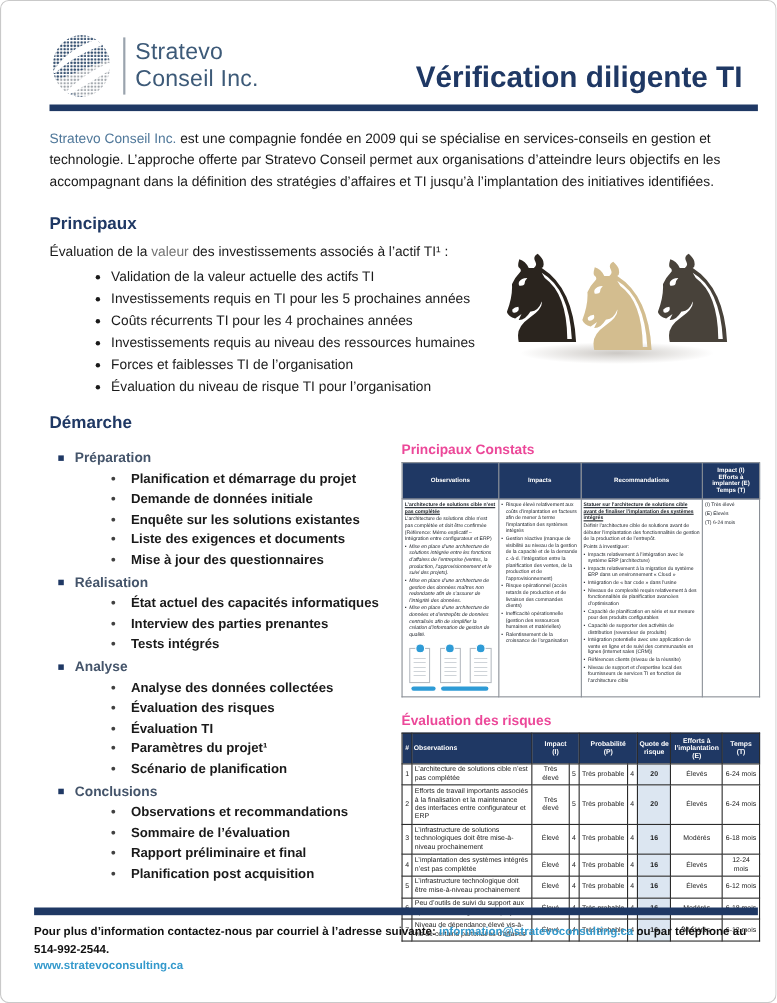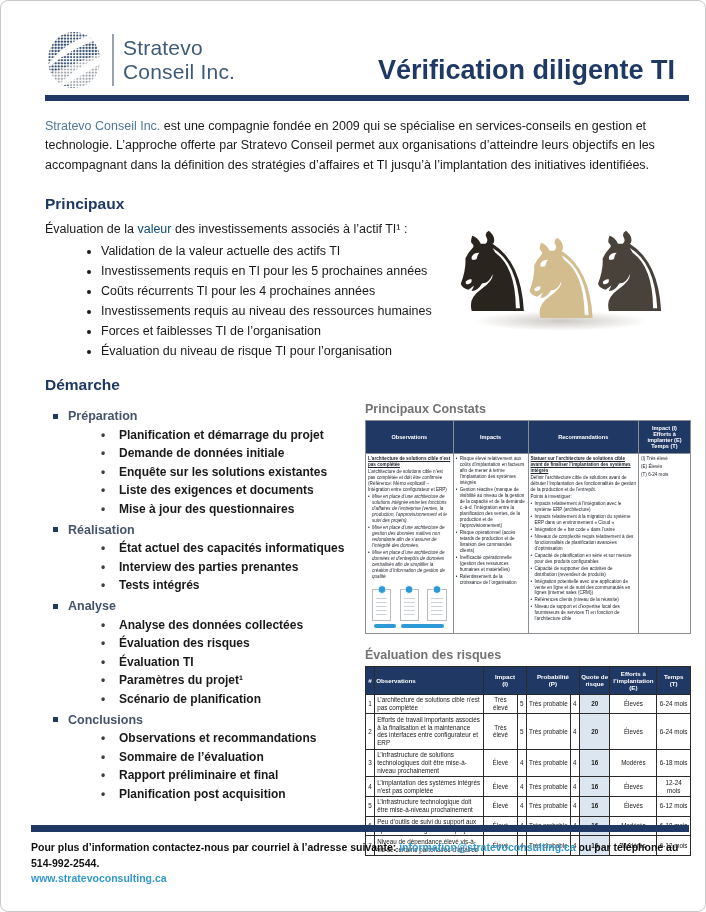--- a/index.html
+++ b/index.html
@@ -18,21 +18,21 @@
   .logo-name{ color:#3d5a78; font-size:21px; line-height:24px; font-weight:400; letter-spacing:.2px; }
   .doc-title{ margin-top:24px; font-size:27px; font-weight:700; color:#1f3864; }
   .header-rule{ height:6px; background:#1f3864; margin:6px 16px 0 44px; }
   
   .intro{ margin:16px 46px 0 44px; font-size:12.5px; line-height:1.55; }
   .company{ color:#50789a; }
   
   .section-h{ font-size:15.5px; font-weight:700; color:#1f3864; }
   .objectifs{ position:relative; margin:20px 16px 0 44px; }
   .lead{ margin-top:9px; font-size:12.5px; }
-  .hl-orange{ color:#0c4a6e;margin-top:22px; }
+  .hl-orange{ color:#737373;margin-top:22px; }
   .obj-bullets{ margin:8px 0 0 56px; width:370px; list-style:disc; }
   .obj-bullets li{ font-size:12.5px; margin:6px 0; }
   .chess{ position:absolute; top:14px; right:22px; width:212px; height:122px;
     display:flex; align-items:flex-end; justify-content:center; }
   .chess-shadow{ position:absolute; bottom:0; left:8%; width:84%; height:20px;
     background:radial-gradient(ellipse at center, rgba(70,58,44,.28), rgba(70,58,44,0) 70%); }
   .knight{ font-family:"DejaVu Sans", sans-serif; font-size:110px; line-height:.92; position:relative; }
   .knight.k-left{ color:#2a241e; margin-right:-30px; transform:translateY(-7px); }
   .knight.k-mid{ color:#d3bd8f; z-index:2; }
   .knight.k-right{ color:#48423a; margin-left:-30px; transform:translateY(-7px); }
@@ -42,21 +42,21 @@
   .two-col{ display:flex; gap:8px; margin-top:8px; }
   .col-left{ width:312px; flex:0 0 auto; }
   .col-right{ flex:1 1 auto; min-width:0; }
   .dgroup-head{ display:flex; align-items:center; gap:10px; margin:7px 0 4px 8px; }
   .sqbullet{ width:5px; height:5px; background:#1f3864; flex:0 0 auto; }
   .dgroup-label{ font-size:12.5px; font-weight:700; color:#44546a; }
   .dsub{ list-style:none; margin:0 0 4px 0; }
   .dsub li{ font-size:12px; margin:4.5px 0; padding-left:74px; position:relative;font-weight:bold; }
   .dsub li::before{ content:"•"; position:absolute; left:56px; color:#404040; }
   
-  .sub-h{ font-size:12.5px; font-weight:700; color:#737373; margin-bottom:4px; }
+  .sub-h{ font-size:12.5px; font-weight:700; color:#ec4899; margin-bottom:4px; }
   
   .constats{ width:100%; border-collapse:collapse; table-layout:fixed; margin-bottom:14px; }
   .constats th, .constats td{ border:1px solid #8a8f96; }
   .constats th{ background:#1f3864; color:#fff; font-size:5.6px; font-weight:700;
     text-align:center; padding:4px 2px; vertical-align:middle; }
   .constats td{ font-size:4.6px; line-height:1.3; padding:2px 2px 3px 2px; vertical-align:top; color:#20252c; }
   .pre{ white-space:pre-line; }
   .c-title{ font-weight:700; text-decoration:underline; margin-bottom:1px; }
   .c-text{ margin-bottom:1px; }
   .c-list{ list-style:none; }

